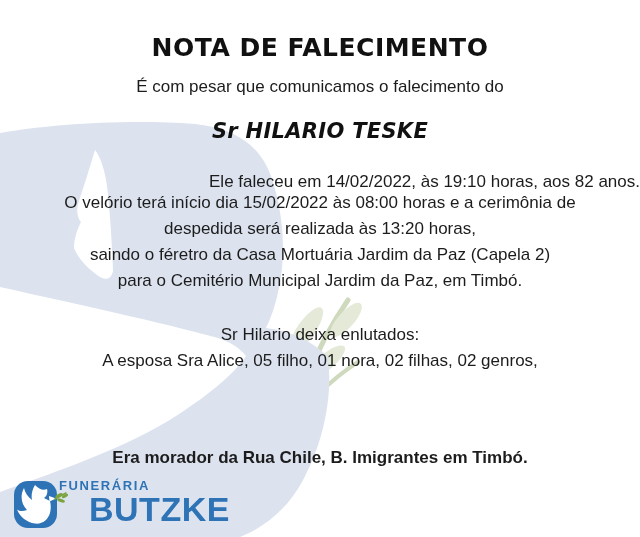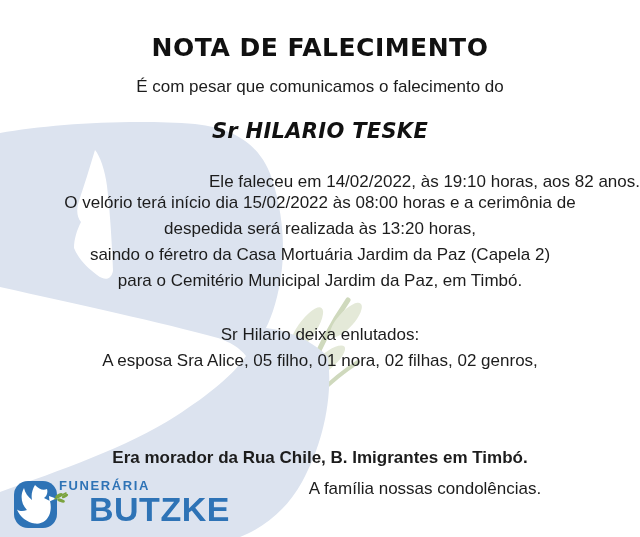--- a/index.html
+++ b/index.html
@@ -94,21 +94,20 @@
     <div>saindo o féretro da Casa Mortuária Jardim da Paz (Capela 2)</div>
     <div>para o Cemitério Municipal Jardim da Paz, em Timbó.</div>
   </div>
 
   <div class="txt mourners">
     <div>Sr Hilario deixa enlutados:</div>
     <div>A esposa Sra Alice, 05 filho, 01 nora, 02 filhas, 02 genros,</div>
   </div>
 
   <div class="txt residence">Era morador da Rua Chile, B. Imigrantes em Timbó.</div>
-  <div class="txt condolences">A família nossas condolências.</div>
 
   <div class="logo">
     <svg class="logo-icon" width="56" height="48" viewBox="0 0 56 48" aria-hidden="true">
       <rect x="0" y="0" width="43" height="47" rx="14" fill="var(--logo_blue,#2e73b6)"></rect>
       <path fill="#ffffff" d="M21,4 C18,9 17,14 18,19 C14,16 11,12 10,7
                C6,14 7,23 13,29 C9,30.5 6,30.5 3,28.5
                C6,36 13,41.5 21,42.5 C28,43.5 34,39 36,32
                C37,28 37,24 36,20 L30,17
                C33,15 34,11 33,8 C29,10 25,8 21,4 Z"></path>
       <path fill="#ffffff" d="M35,15 L42,17.5 L35.5,20.5 Z"></path>

